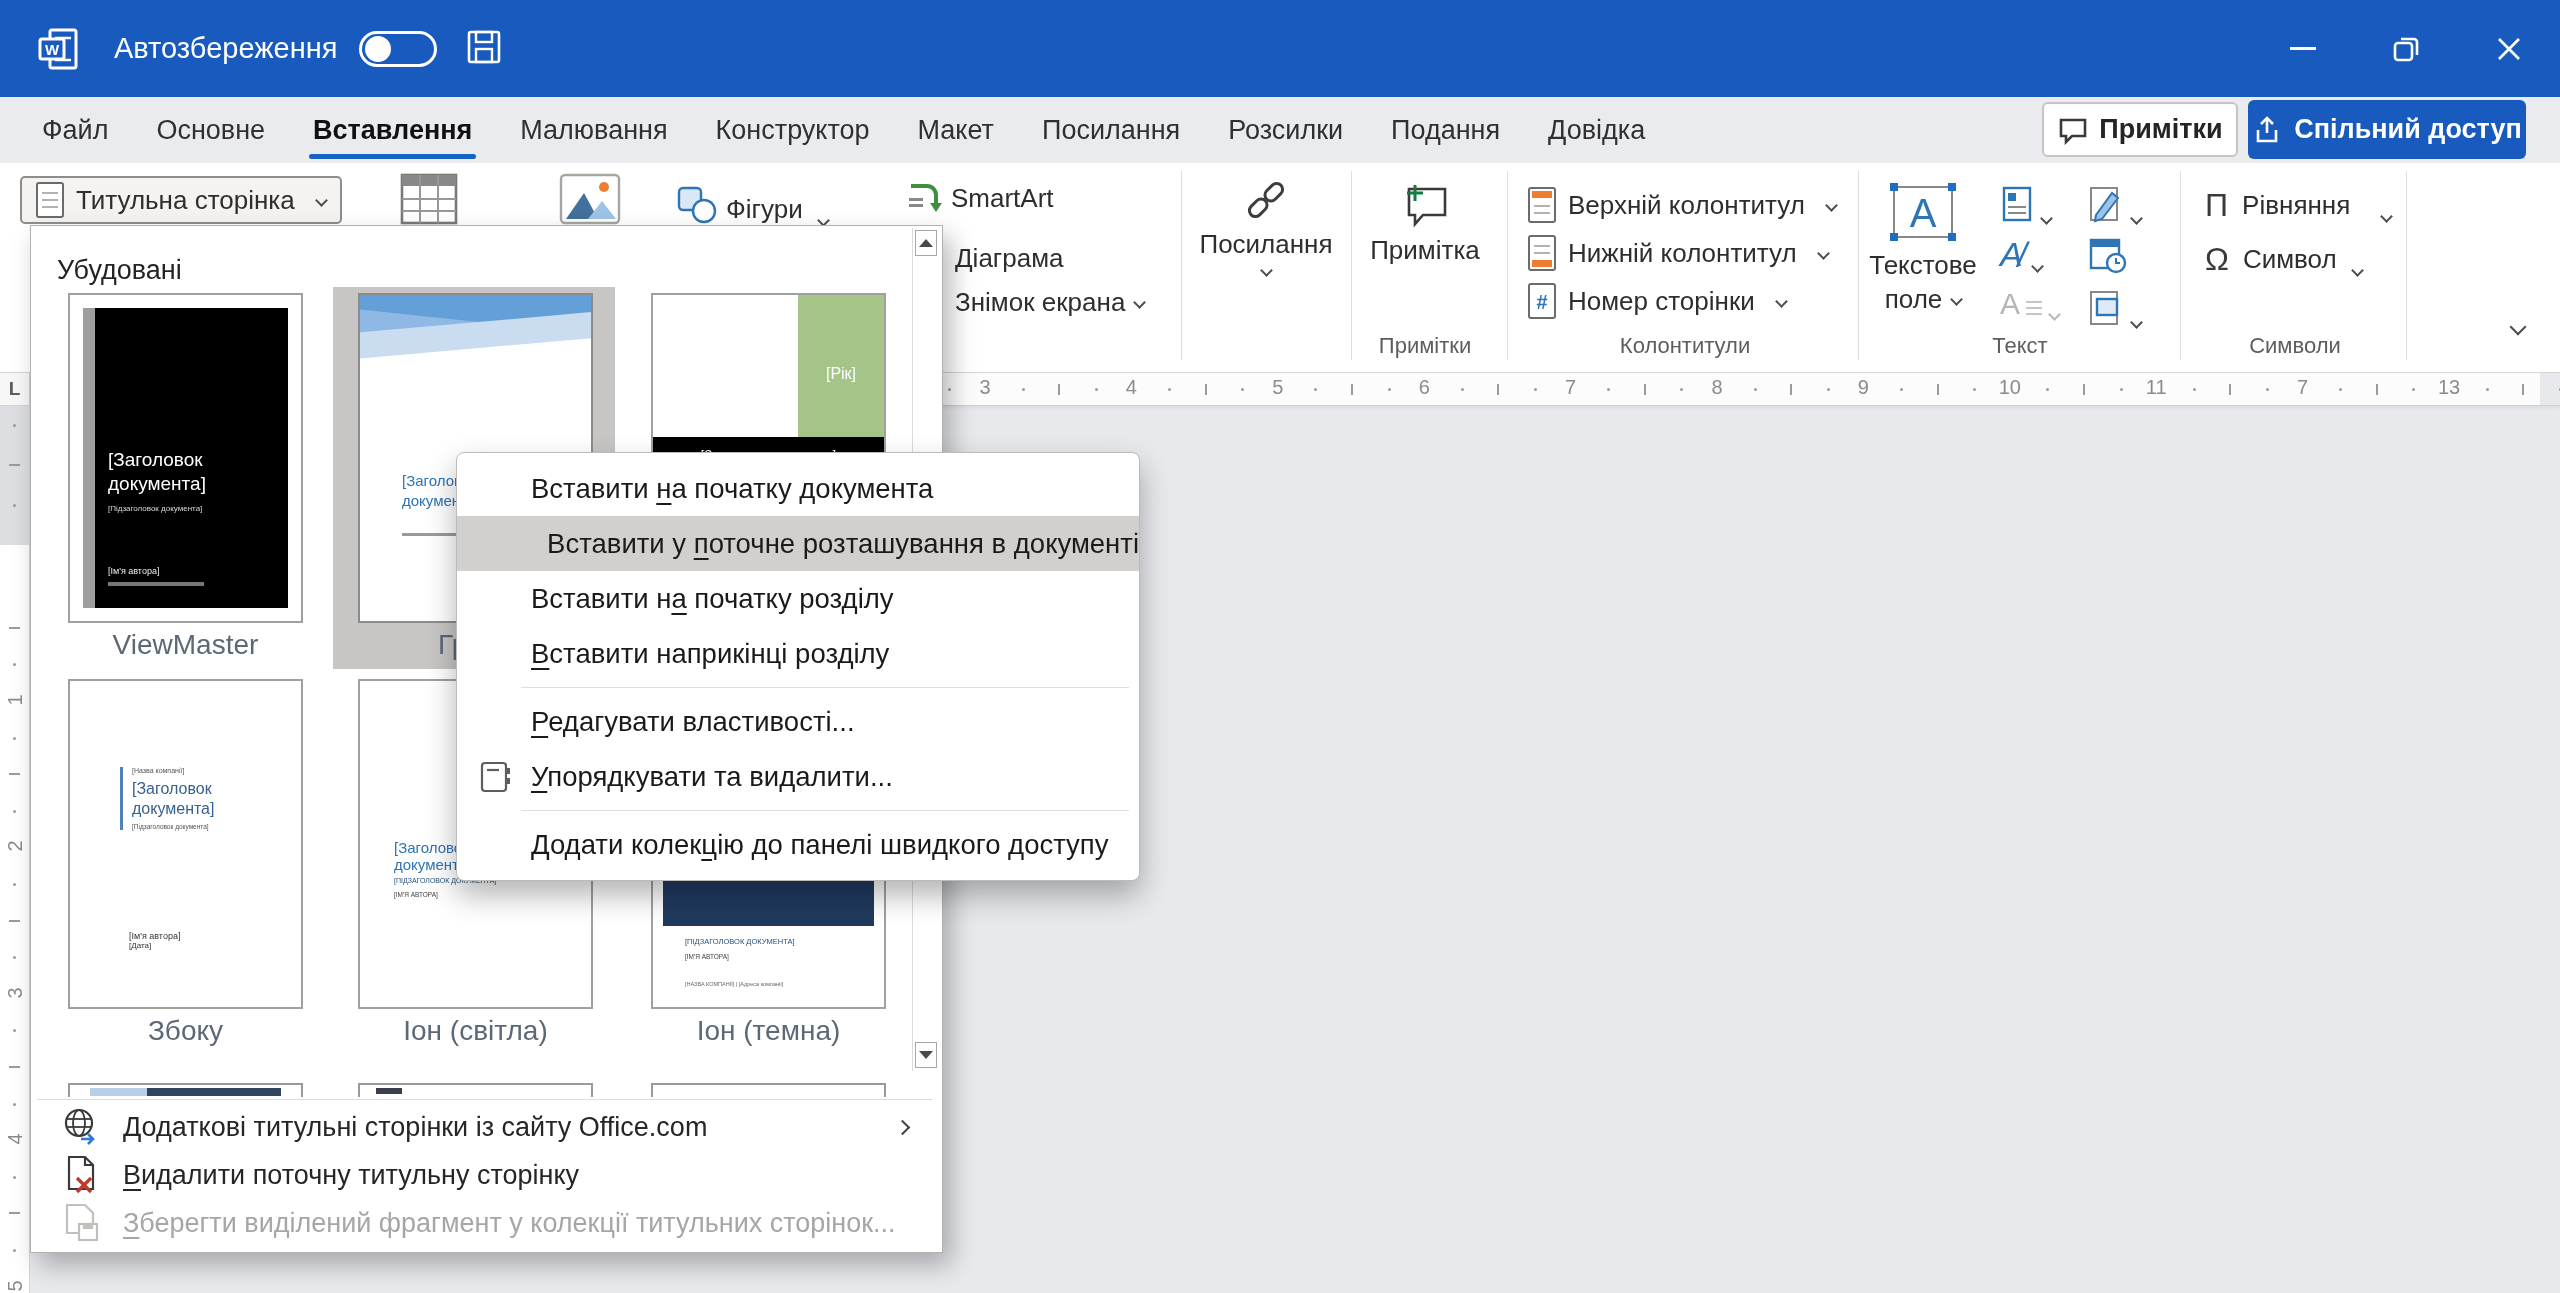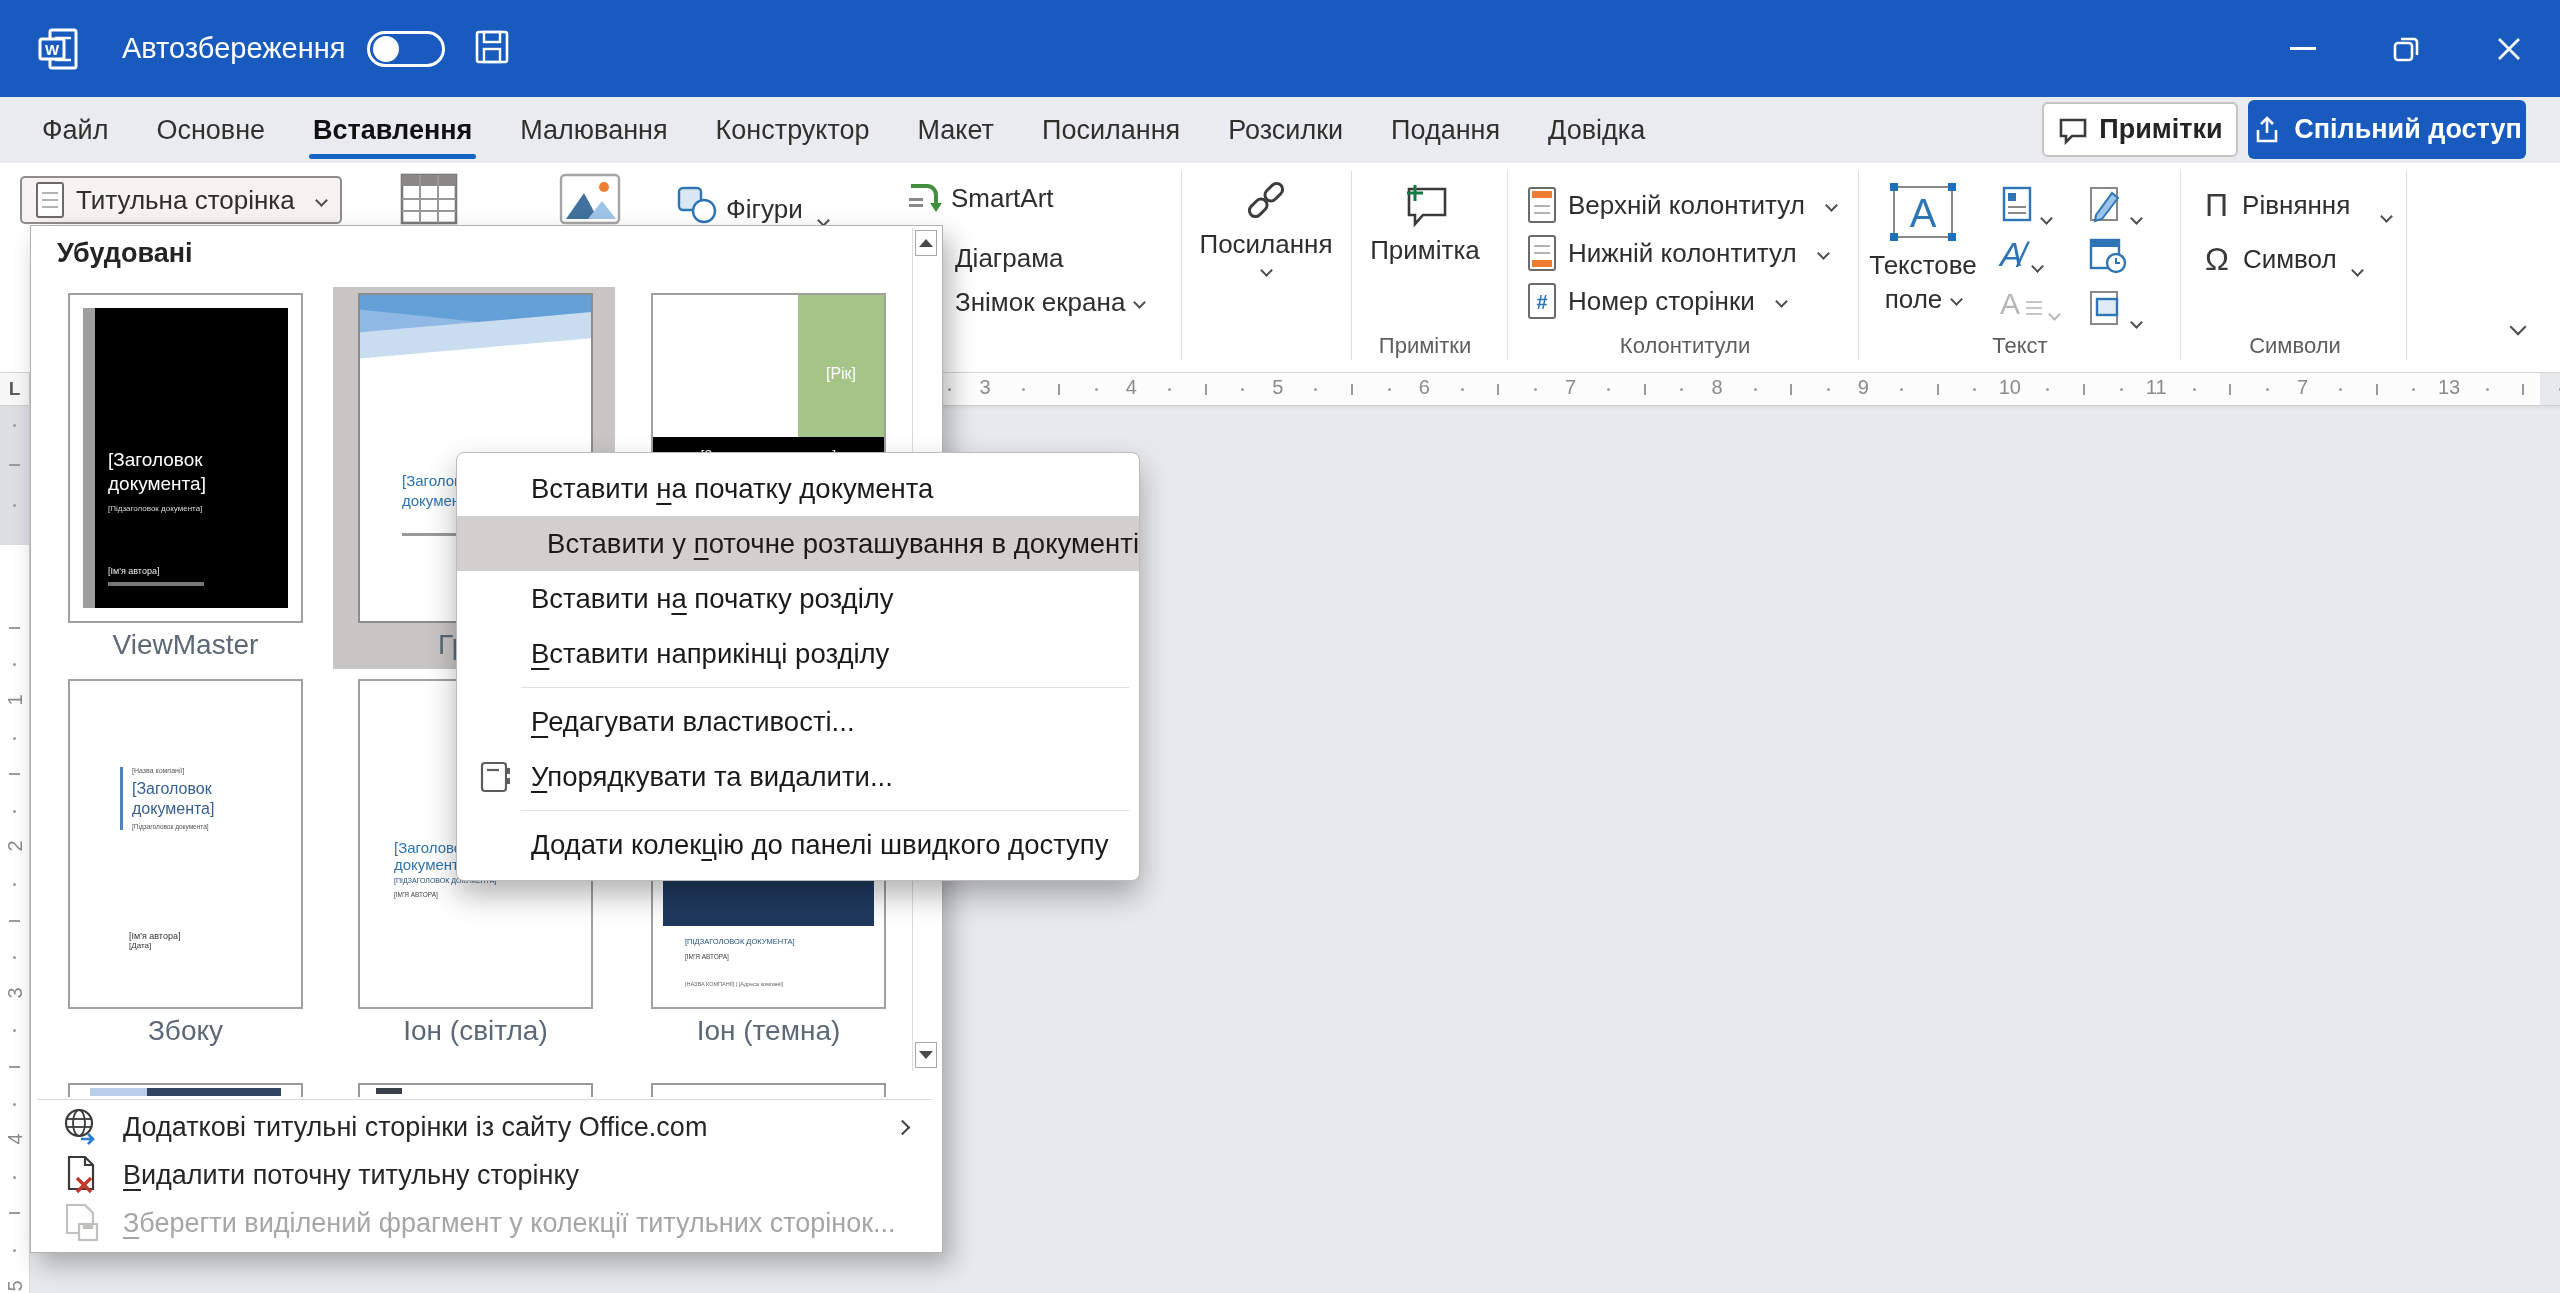--- a/index.html
+++ b/index.html
@@ -4,21 +4,21 @@
 <style>
   * { margin:0; padding:0; box-sizing:border-box; }
   html,body { width:2560px; height:1293px; }
   body { font-family:"Liberation Sans","DejaVu Sans",sans-serif; overflow:hidden; }
   .app { position:relative; width:2560px; height:1293px; background:#e7e9ec; overflow:hidden; }
   .abs { position:absolute; }
 
   
   .titlebar { position:absolute; top:0; left:0; width:2560px; height:97px; background:#185abd; display:flex; align-items:center; }
   .titlebar .logo { margin-left:36px; width:46px; height:46px; }
-  .autosave-label { color:#fff; font-size:29px; margin-left:40px; }
+  .autosave-label { color:#fff; font-size:29px; margin-left:32px; }
   .toggle { margin-left:22px; width:78px; height:36px; border:3px solid #fff; border-radius:19px; position:relative; }
   .toggle .knob { position:absolute; left:3px; top:2px; width:26px; height:26px; border-radius:50%; background:#fff; }
   .saveicon { margin-left:28px; }
   .wincontrols { position:absolute; right:0; top:0; height:97px; display:flex; align-items:center; }
   .winbtn { width:103px; height:97px; display:flex; align-items:center; justify-content:center; color:#fff; }
 
   
   .tabrow { position:absolute; top:97px; left:0; width:2560px; height:66px; background:#e9ebee; display:flex; align-items:stretch; padding-left:18px; }
   .tab { position:relative; display:flex; align-items:center; padding:0 24px; font-size:27px; color:#30302e; white-space:nowrap; }
   .tab.active { font-weight:700; color:#111; }
@@ -54,21 +54,21 @@
   .tick.mid { top:11px; width:2px; height:11px; }
   .vruler { position:absolute; top:406px; left:0; width:30px; height:887px; background:#fff; border-right:1px solid #d6d6d6; }
   .vruler .margin-gray { position:absolute; top:0; left:0; width:100%; height:139px; background:#dcdee2; }
   .vnum { position:absolute; left:0; width:30px; height:28px; display:flex; align-items:center; justify-content:center; font-size:20px; color:#8b8b8b; transform:rotate(-90deg); }
   .vtick { position:absolute; background:#9b9b9b; }
   .vtick.vdot { left:13px; width:3px; height:3px; border-radius:50%; }
   .vtick.vmid { left:9px; width:11px; height:2px; }
 
   
   .gallery { position:absolute; left:30px; top:225px; width:913px; height:1028px; background:#fff; border:1px solid #b3b1af; box-shadow:8px 12px 24px rgba(0,0,0,.28); z-index:30; }
-  .gal-header { position:absolute; left:26px; top:12px; font-size:27px; font-weight:700; color:#252423; }
+  .gal-header { position:absolute; left:26px; top:29px; font-size:27px; font-weight:400; color:#252423; }
   .scrolltrack { position:absolute; left:881px; top:2px; width:26px; height:843px; border-left:1px solid #dddbd9; }
   .scrollbtn { position:absolute; left:2px; width:22px; height:26px; background:#fff; border:1px solid #a9a7a5; display:flex; align-items:center; justify-content:center; }
   .tri-up { width:0; height:0; border-left:7px solid transparent; border-right:7px solid transparent; border-bottom:8px solid #4a4a4a; }
   .tri-down { width:0; height:0; border-left:7px solid transparent; border-right:7px solid transparent; border-top:8px solid #4a4a4a; }
   .sel-bg { position:absolute; left:302px; top:61px; width:282px; height:382px; background:#c8c6c4; }
   .cell { position:absolute; width:235px; height:330px; background:#fff; border:2px solid #a0a0a0; }
   .cl-label { position:absolute; width:235px; height:36px; text-align:center; font-size:28px; color:#5c6876; }
   .sliver { position:absolute; width:235px; height:14px; background:#fff; border:2px solid #9a9a9a; border-bottom:none; }
 
   

